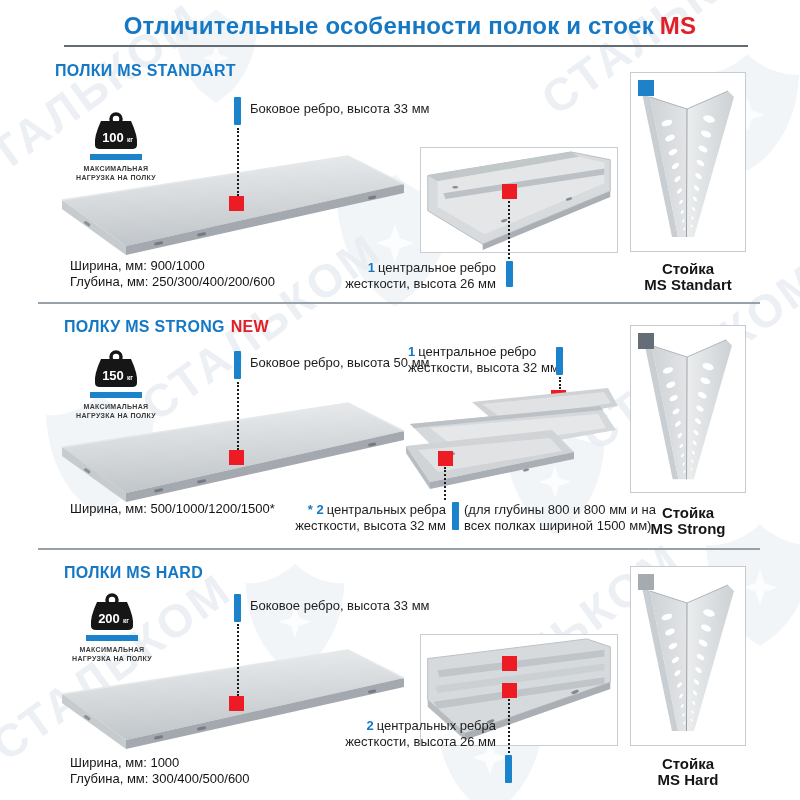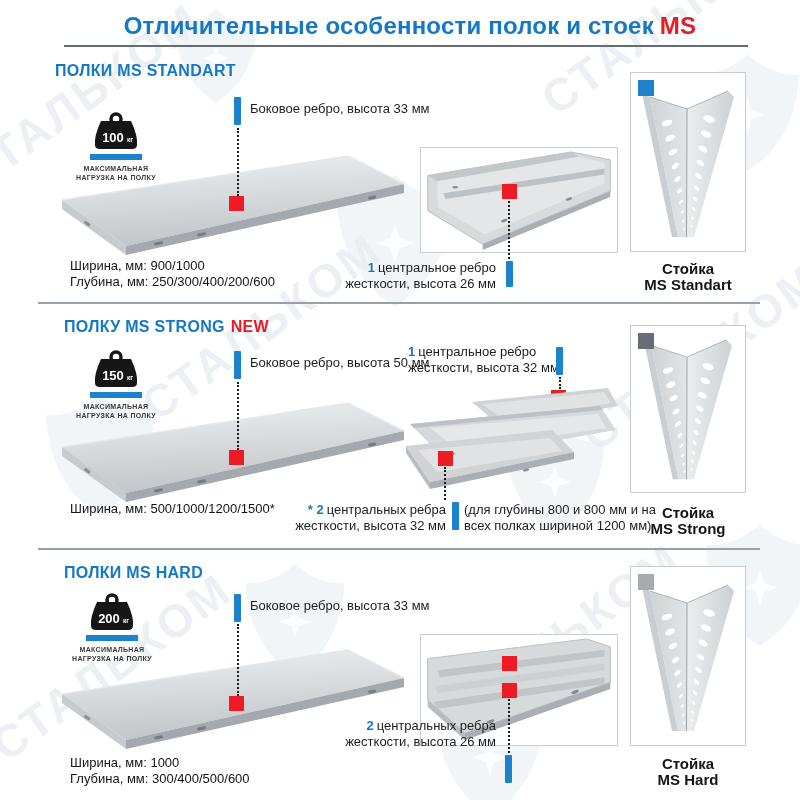--- a/index.html
+++ b/index.html
@@ -288,21 +288,21 @@
     <div class="rmark" style="left:438px;top:451px"></div>
     <div class="dotline" style="left:444px;top:467px;height:33px"></div>
 
     <div class="note r" style="left:280px;top:502px">
       <div><span class="num">* 2</span><span>центральных ребра</span></div>
       <div>жесткости, высота 32 мм</div>
     </div>
     <div class="vbar" style="left:452px;top:502px"></div>
     <div class="note" style="left:464px;top:502px">
       <div>(для глубины 800 и 800 мм и на</div>
-      <div>всех полках шириной 1200 мм)</div>
+      <div>всех полках шириной 1500 мм)</div>
     </div>
 
     <div class="dims" style="left:70px;top:501px">
       <div>Ширина, мм: 500/1000/1200/1500*</div>
     </div>
 
     <div class="stand-card" style="left:630px;top:325px;width:116px;height:168px">
       <svg style="margin:10px auto 0 auto" width="92" height="151" viewBox="0 0 96 158">
           <use href="#sym-post"></use>
         </svg>

